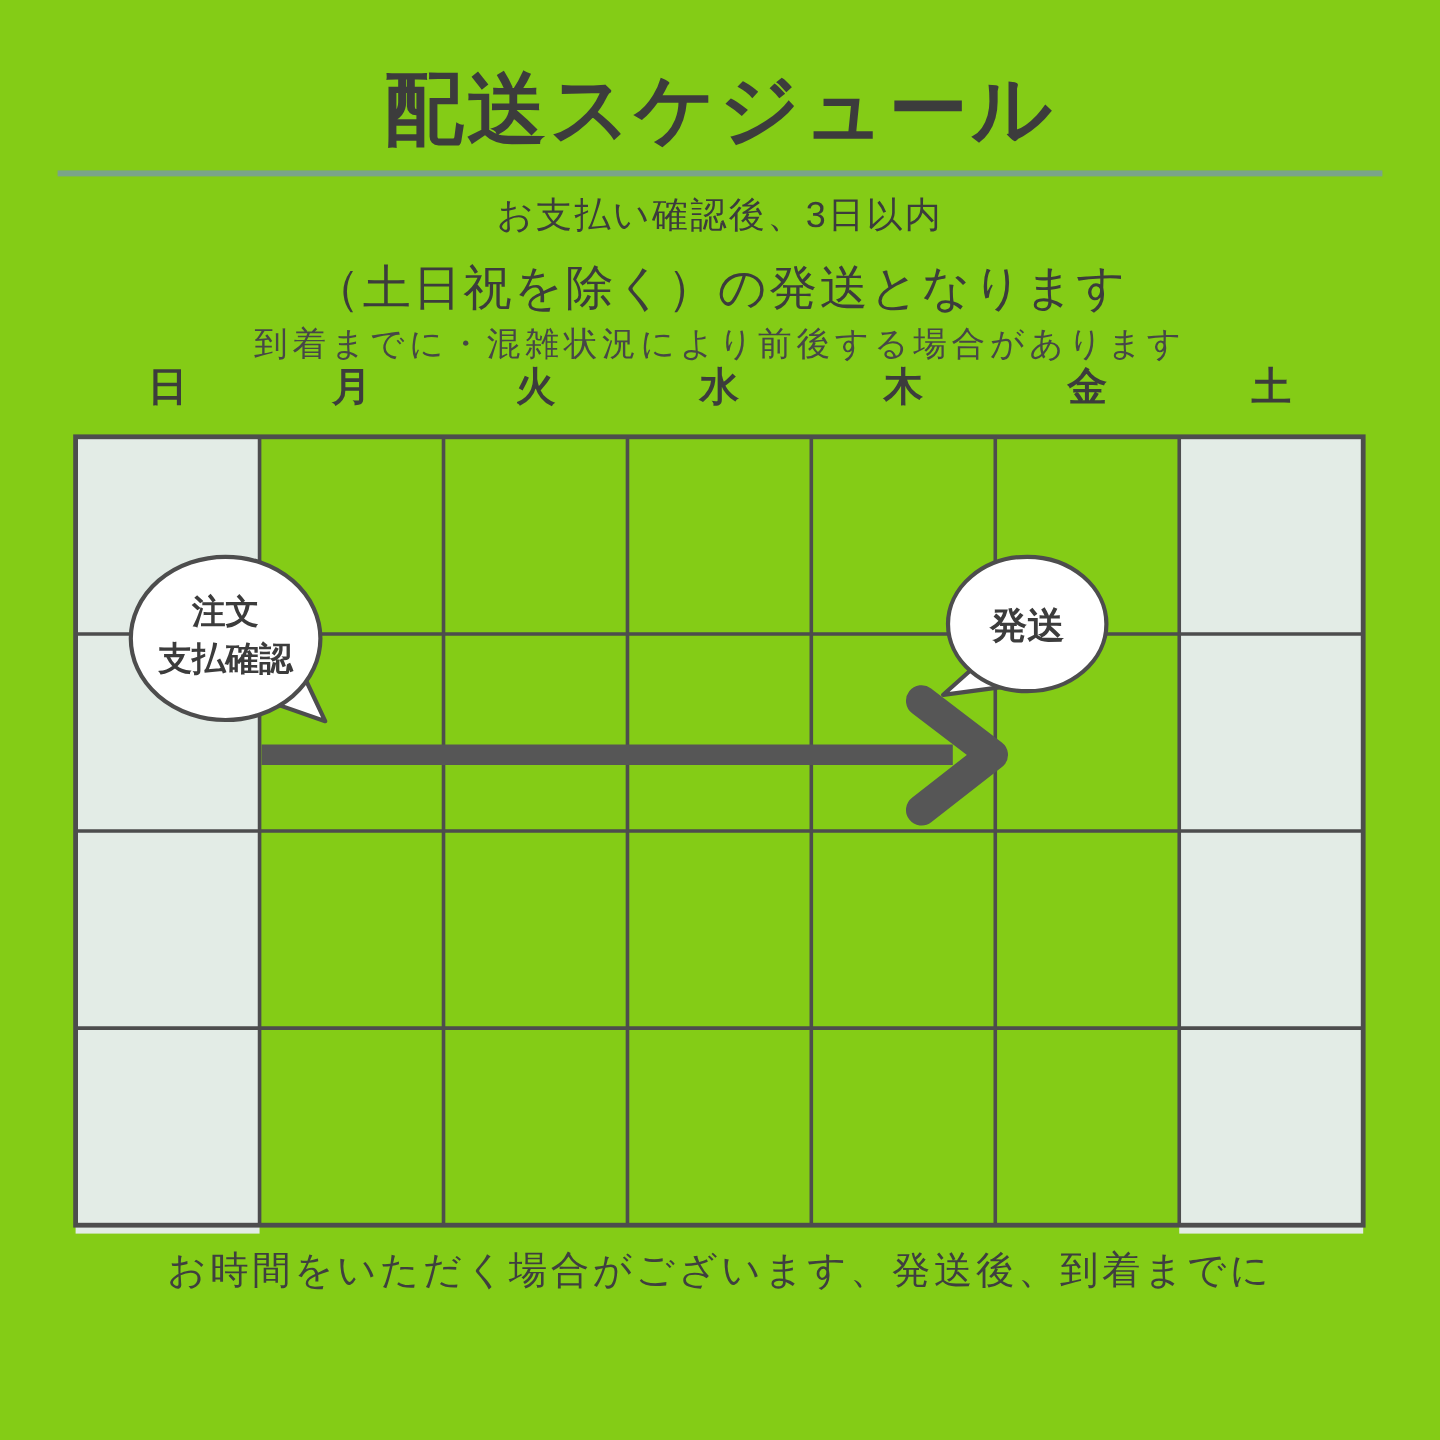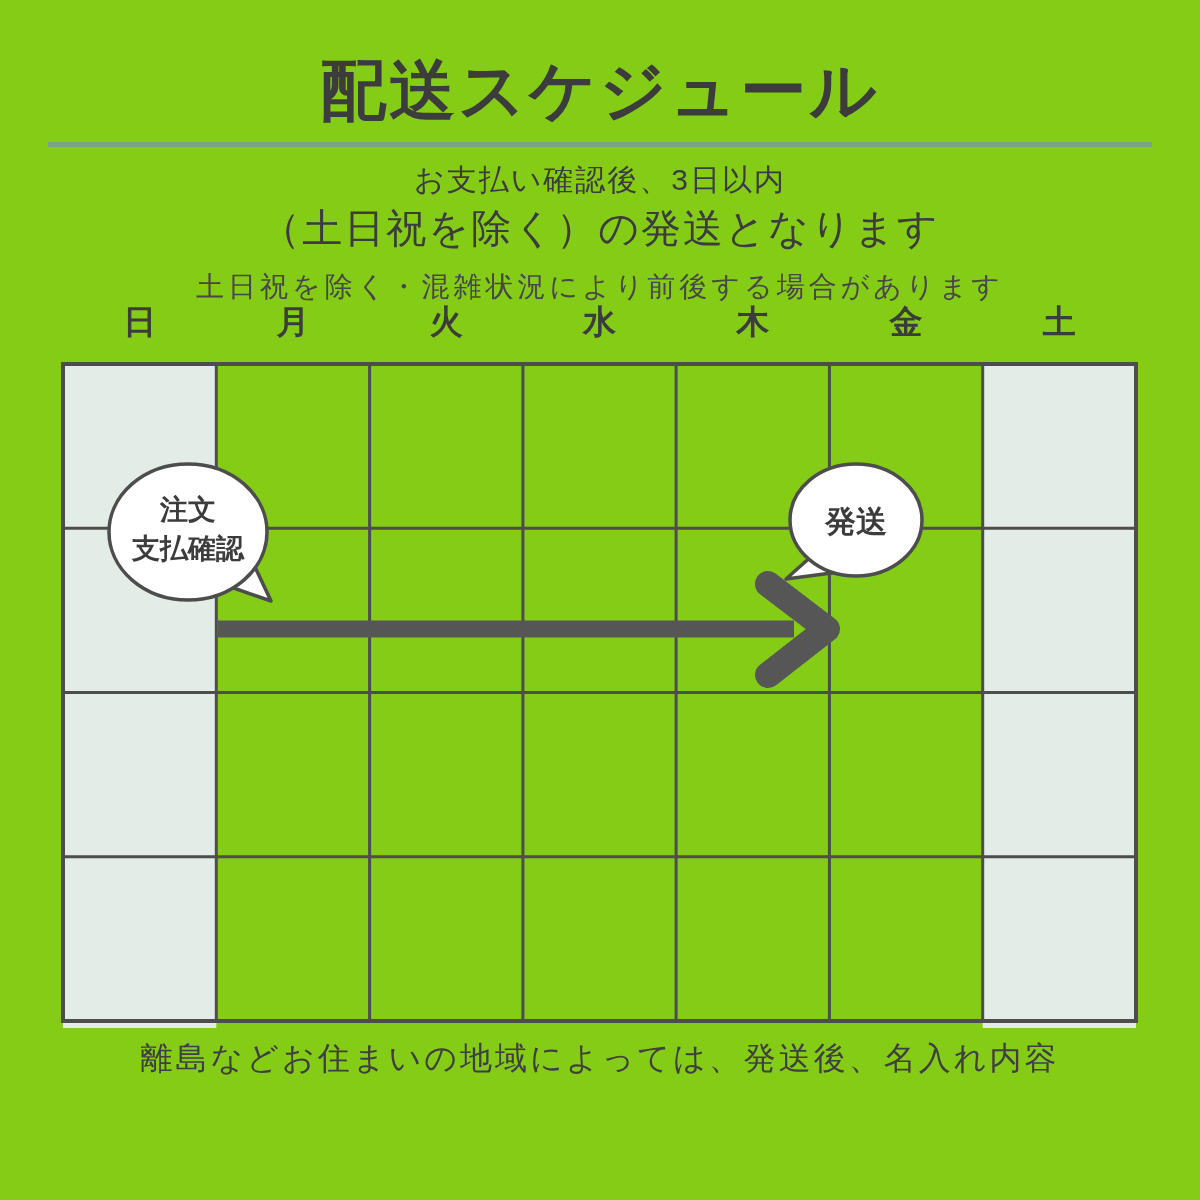--- a/index.html
+++ b/index.html
@@ -27,21 +27,21 @@
     color: #3c3c3c;
     line-height: 1.3;
   }
   .divider {
     position: absolute;
     left: 48px; top: 142px;
     width: 1104px; height: 5px;
     background: #7aa489;
   }
   .subtitle1 { top: 162px; font-size: 30px; font-weight: 500; letter-spacing: 2px; line-height: 1.2; }
-  .subtitle2 { top: 204px; font-size: 40px; font-weight: 500; letter-spacing: 2px; line-height: 1.2; }
+  .subtitle2 { top: 216px; font-size: 40px; font-weight: 500; letter-spacing: 2px; line-height: 1.2; }
   .note     { top: 270px; font-size: 28px; font-weight: 400; letter-spacing: 4px; color: #474747; line-height: 1.2; }
   .day-row {
     position: absolute;
     left: 63px; top: 302px;
     width: 1073px; height: 40px;
     display: flex;
   }
   .day-cell {
     flex: 1 1 0;
     display: flex; align-items: center; justify-content: center;
@@ -67,21 +67,21 @@
 <body>
 
 <div class="page">
 
   <div class="abs-center title">配送スケジュール</div>
 
   <div class="divider"></div>
 
   <div class="abs-center subtitle1">お支払い確認後、3日以内</div>
   <div class="abs-center subtitle2">（土日祝を除く）の発送となります</div>
-  <div class="abs-center note">土日祝を除く・混雑状況により前後する場合があります</div>
+  <div class="abs-center note">到着までに・混雑状況により前後する場合があります</div>
 
   <div class="day-row">
     <div class="day-cell">日</div>
     <div class="day-cell">月</div>
     <div class="day-cell">火</div>
     <div class="day-cell">水</div>
     <div class="day-cell">木</div>
     <div class="day-cell">金</div>
     <div class="day-cell">土</div>
   </div>
@@ -121,16 +121,16 @@
     </g>
 
     <g>
       <path d="M 814 554 L 786 579 L 847 571 Z" fill="#ffffff" stroke="#4d4d4d" stroke-width="3.5" stroke-linejoin="round"></path>
       <ellipse cx="856" cy="520" rx="66" ry="56" fill="#ffffff" stroke="#4d4d4d" stroke-width="3.5"></ellipse>
       <text class="bubble-text" x="856" y="532" font-size="31" text-anchor="middle">発送</text>
     </g>
   </svg>
 
   <div class="abs-center footer">
-    <div>離島などお住まいの地域によっては、発送後、名入れ内容</div>
+    <div>お時間をいただく場合がございます、発送後、到着までに</div>
   </div>
 
 </div>
 
 </body></html>

